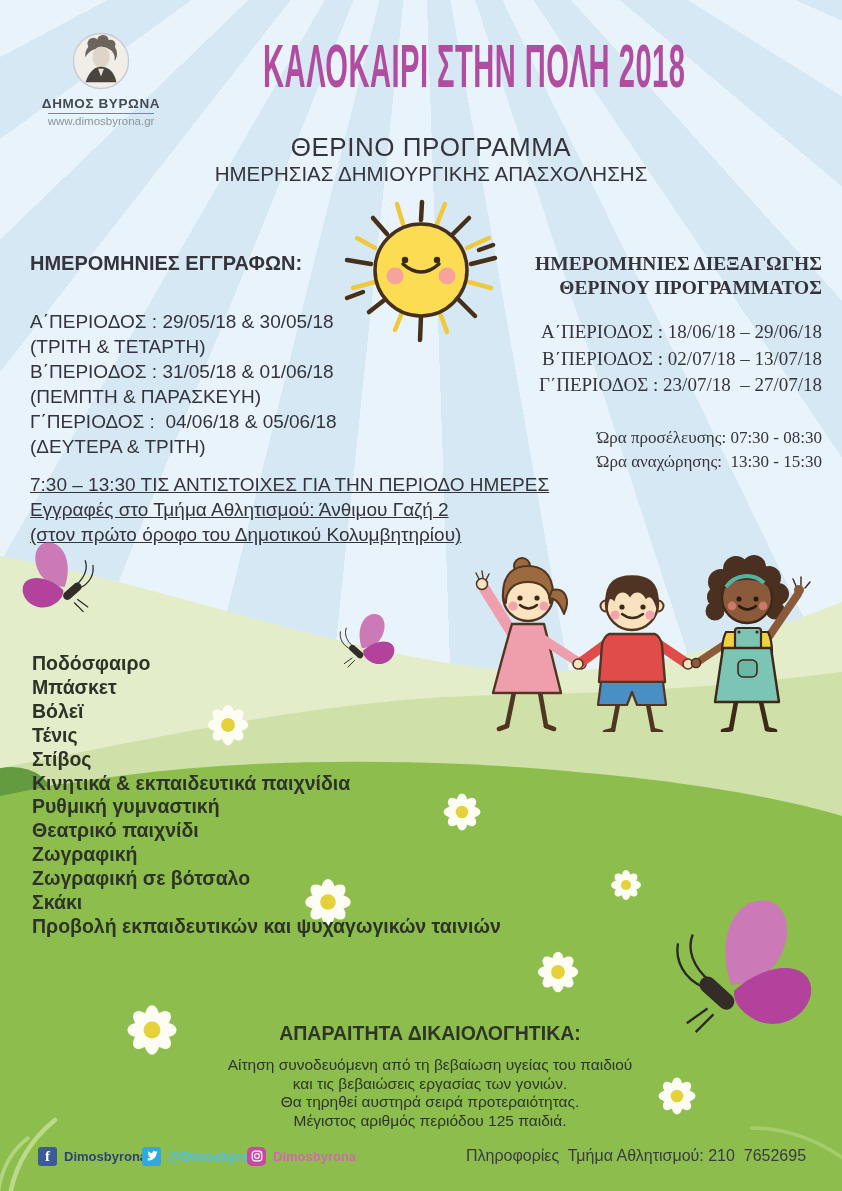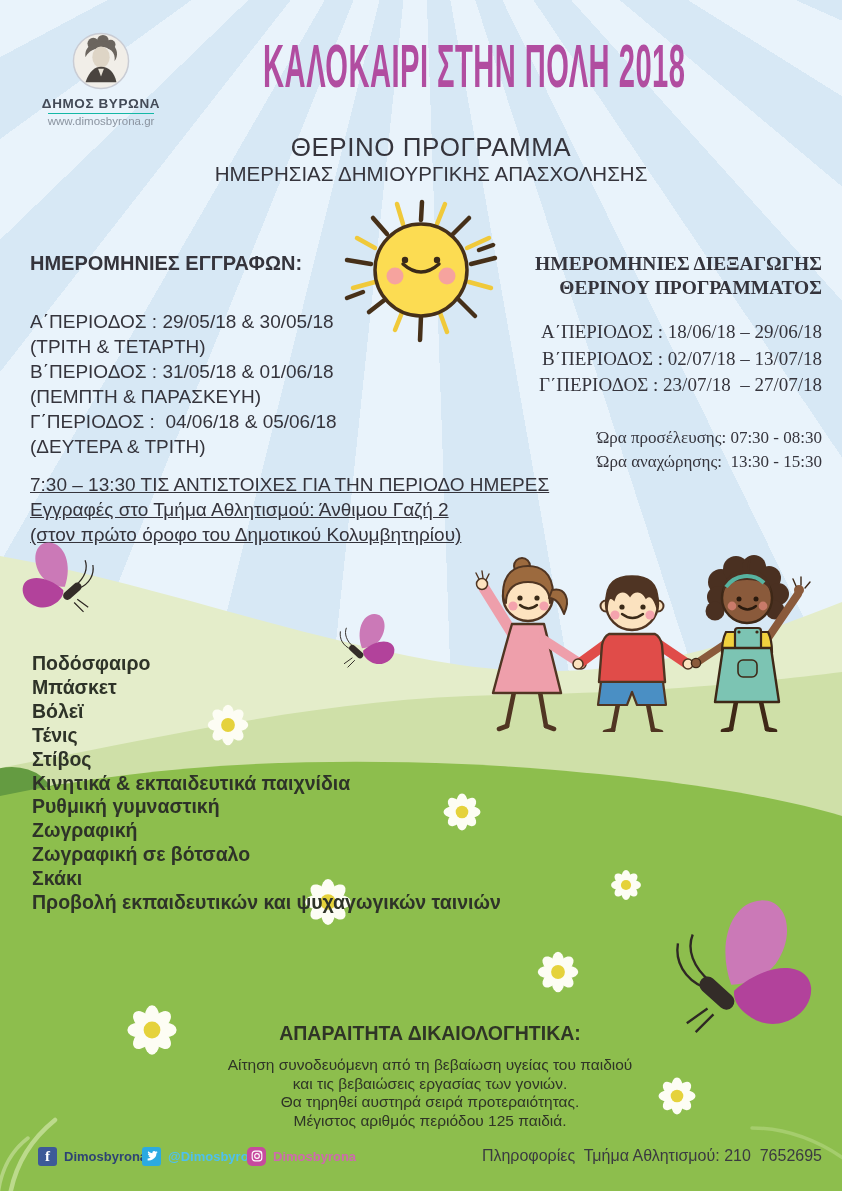--- a/index.html
+++ b/index.html
@@ -34,21 +34,21 @@
   .acts{left:32px;top:652px;list-style:none;margin:0;padding:0;font-size:19.5px;font-weight:bold;line-height:23.9px;color:#2e3328;}
   
   .docs{left:90px;top:1022px;width:680px;text-align:center;color:#2f3526;}
   .docs .head{font-size:19.5px;font-weight:bold;margin-bottom:11px;}
   .docs .line{font-size:15.5px;line-height:18.7px;}
   
   .social{top:1146px;height:20px;display:flex;align-items:center;gap:7px;}
   .sq{width:19px;height:19px;border-radius:3px;display:flex;align-items:center;justify-content:center;flex:none;}
   .sq.fb{background:#3d5a98;color:#fff;font-weight:bold;font-size:15px;font-family:"Liberation Serif",serif;}
   .slabel{font-size:13px;font-weight:bold;white-space:nowrap;}
-  .info{left:450px;top:1147px;width:372px;text-align:right;font-size:16px;color:#3a3a40;}
+  .info{left:450px;top:1147px;width:372px;text-align:center;font-size:16px;color:#3a3a40;}
 </style>
 </head>
 <body>
 
 <div class="poster">
 
   <div class="abs sky"></div>
 
   <svg class="abs" style="left:0;top:0" width="842" height="1191" viewBox="0 0 842 1191">
     <path d="M0,556 C150,582 300,640 460,665 C620,688 740,642 842,602 L842,1191 L0,1191 Z" fill="#e4edca"></path>
@@ -279,20 +279,21 @@
     </svg>
 
   <ul class="abs acts">
     <li>Ποδόσφαιρο</li>
     <li>Μπάσκετ</li>
     <li>Βόλεϊ</li>
     <li>Τένις</li>
     <li>Στίβος</li>
     <li>Κινητικά &amp; εκπαιδευτικά παιχνίδια</li>
     <li>Ρυθμική γυμναστική</li>
+    <li>Θεατρικό παιχνίδι</li>
     <li>Ζωγραφική</li>
     <li>Ζωγραφική σε βότσαλο</li>
     <li>Σκάκι</li>
     <li>Προβολή εκπαιδευτικών και ψυχαγωγικών ταινιών</li>
   </ul>
 
   <div class="abs docs">
     <div class="head">ΑΠΑΡΑΙΤΗΤΑ ΔΙΚΑΙΟΛΟΓΗΤΙΚΑ:</div>
     <div class="line">Αίτηση συνοδευόμενη από τη βεβαίωση υγείας του παιδιού</div>
     <div class="line">και τις βεβαιώσεις εργασίας των γονιών.</div>

